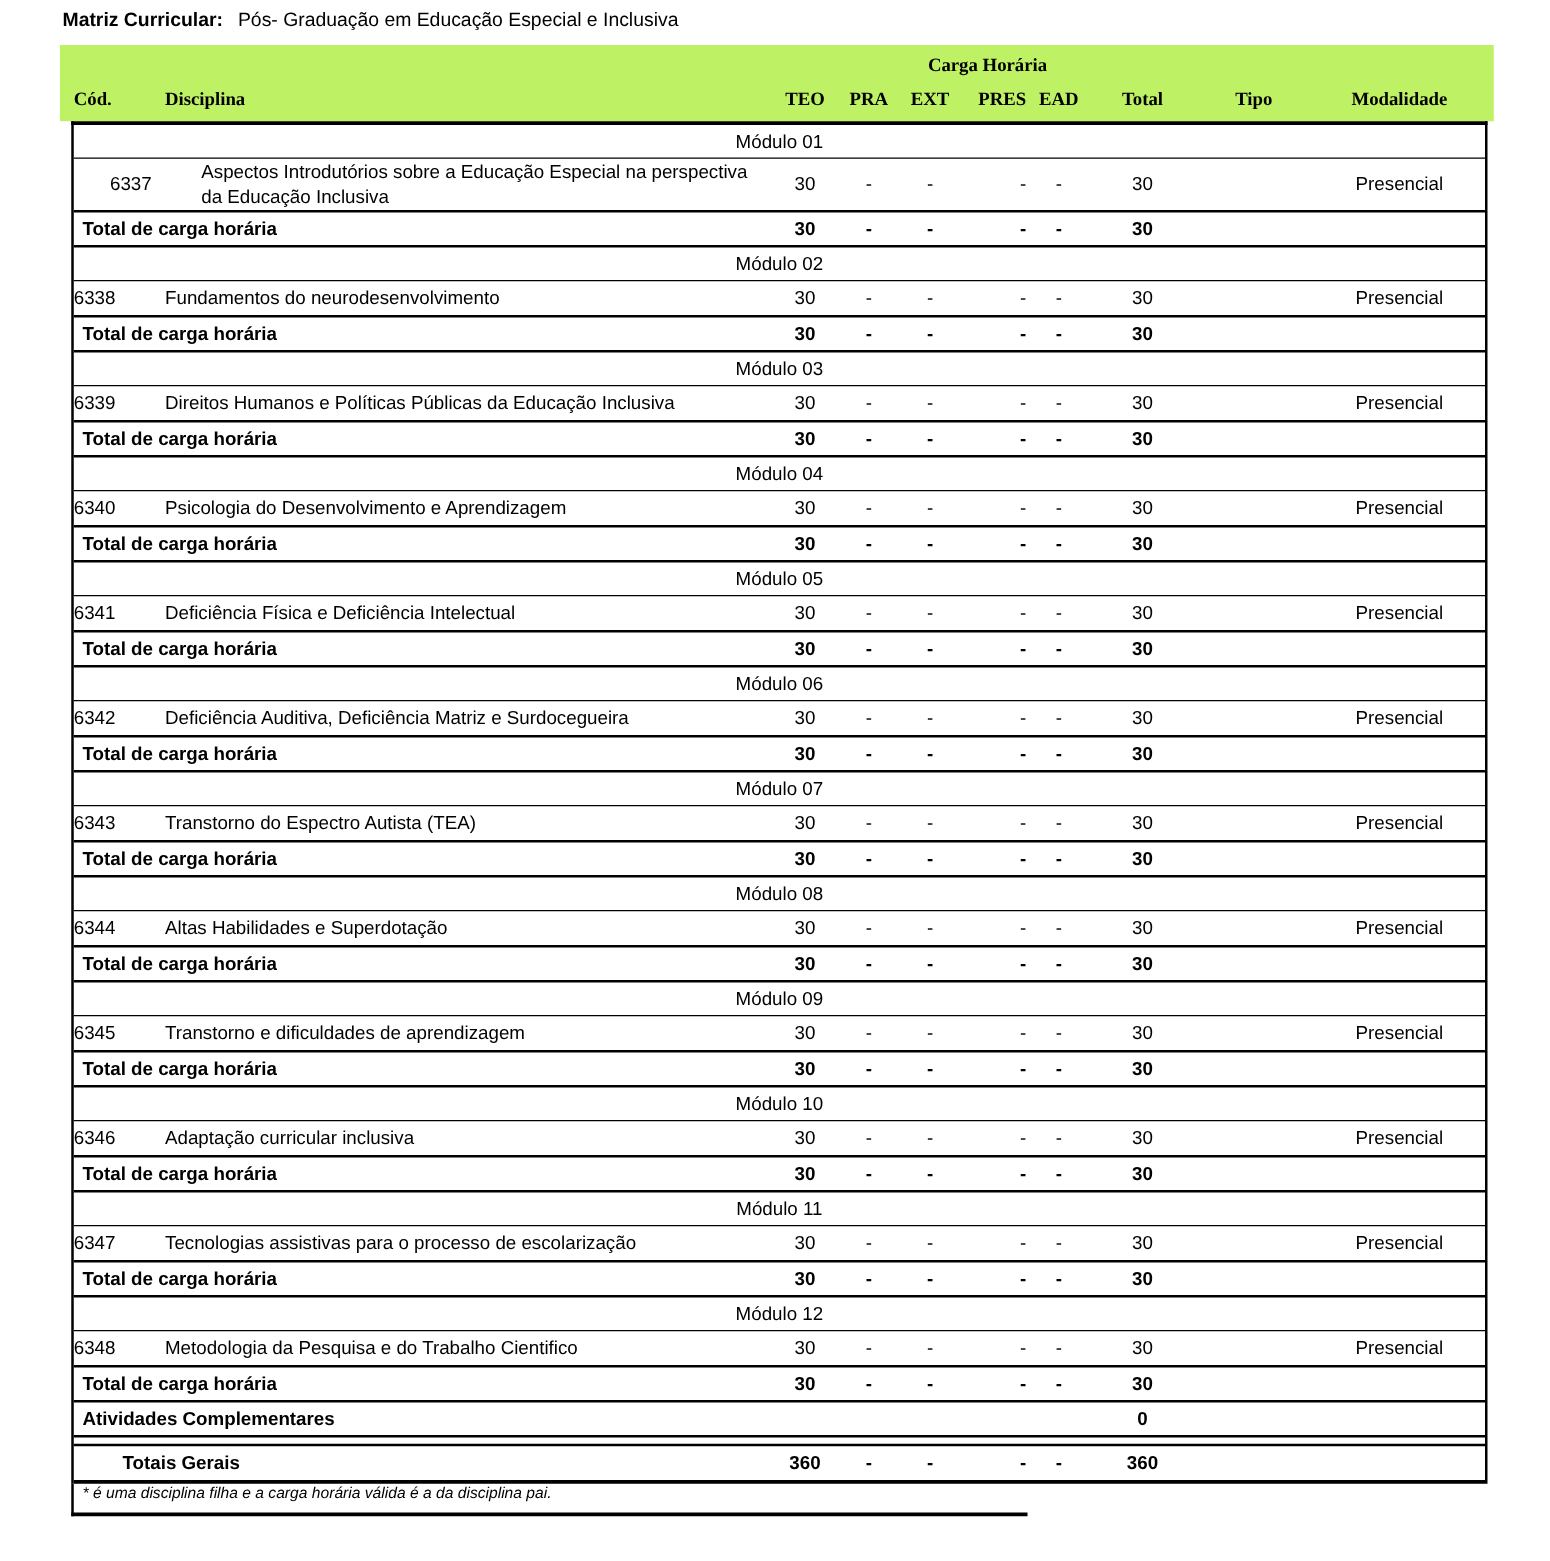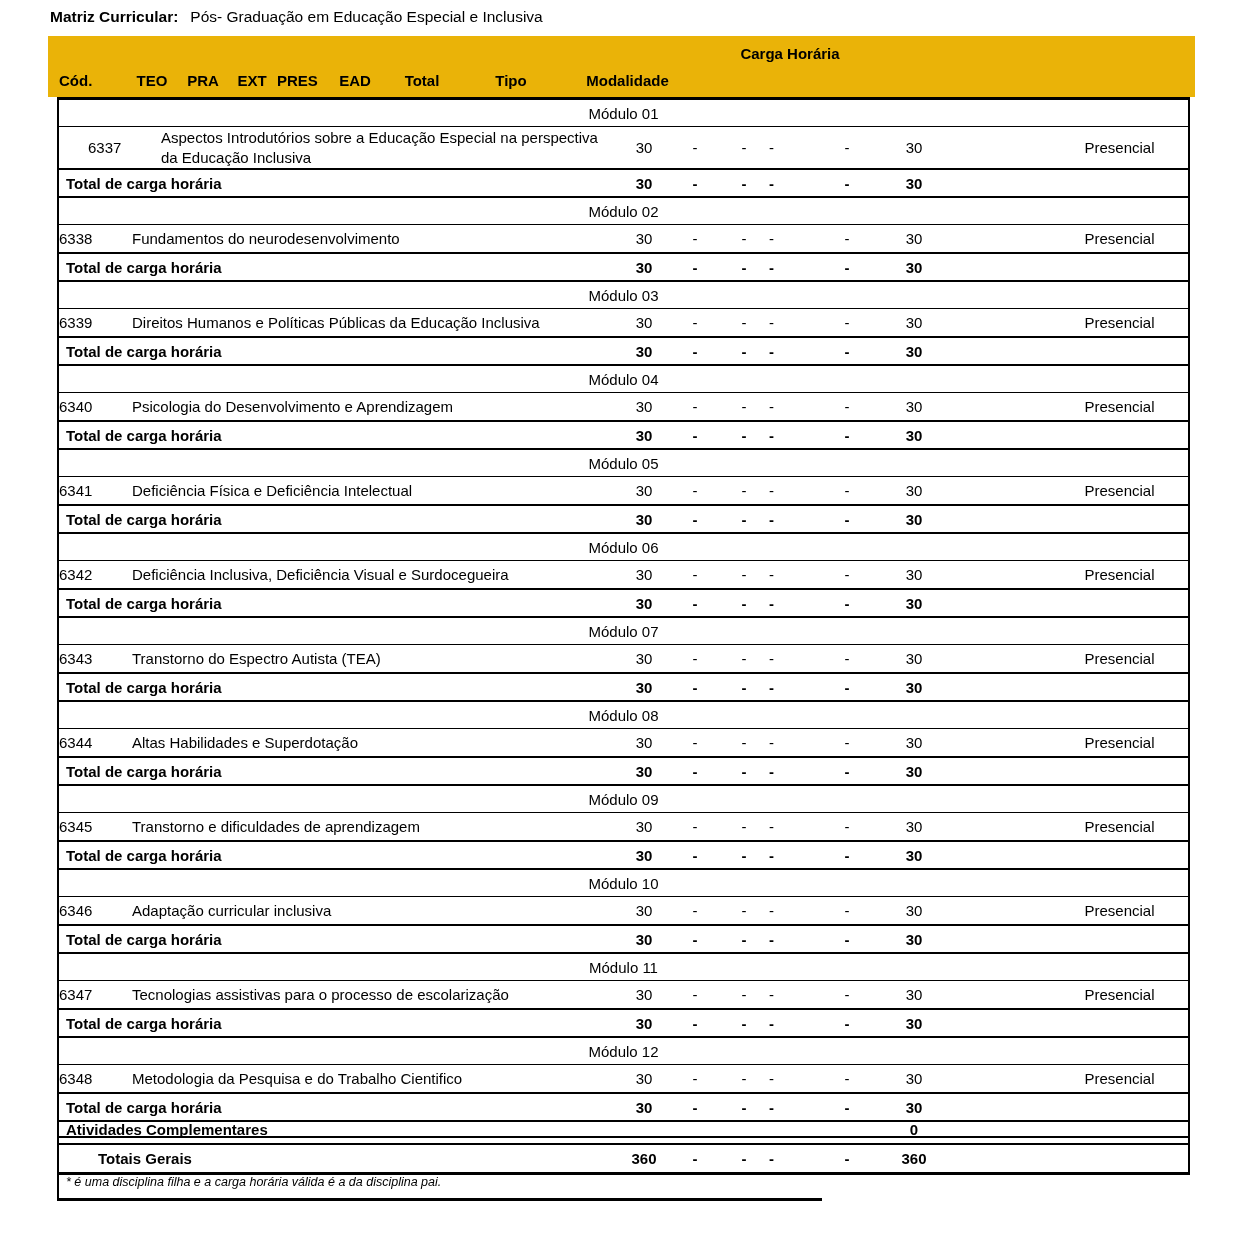--- a/index.html
+++ b/index.html
@@ -15,40 +15,41 @@
 
   
   .title-row { position: absolute; left: 50px; top: 8px; font-size: 15.5px; white-space: nowrap; }
   .title-label { font-weight: bold; }
   .title-value { margin-left: 12px; }
 
   
   .header-box {
     position: absolute; left: 48px; top: 36px;
     width: 1147px; height: 61px;
-    background: #eab308;
+    background: #bef264;
+    font-family: Liberation Serif, serif;
   }
   .group-label {
     position: absolute; top: 9px; left: 742px;
     transform: translateX(-50%);
     font-weight: bold; font-size: 15px; white-space: nowrap;
   }
   .hdr-cols {
     position: absolute; left: 11px; bottom: 8px;
     width: 1129px; display: flex; align-items: baseline;
     font-weight: bold; font-size: 15px;
   }
 
   
   .c-cod  { width: 66px;  text-align: left; flex: none; }
   .c-disc { flex: 1 1 auto; text-align: left; padding-left: 7px; min-width: 0; }
   .c-teo  { width: 54px;  text-align: center; flex: none; }
   .c-pra  { width: 48px;  text-align: center; flex: none; }
   .c-ext  { width: 50px;  text-align: center; flex: none; }
-  .c-pres { width: 52px;  text-align: left; flex: none; }
+  .c-pres { width: 52px;  text-align: right; flex: none; }
   .c-ead  { width: 52px;  text-align: center; flex: none; }
   .c-total{ width: 82px;  text-align: center; flex: none; }
   .c-tipo { width: 96px;  text-align: center; flex: none; }
   .c-mod  { width: 137px; text-align: center; flex: none; }
   .c-span-label { flex: 1 1 auto; text-align: left; padding-left: 7px; min-width: 0; }
 
   
   .stack { position: absolute; left: 57px; top: 97px; width: 1133px; }
   .body-box {
     border-top: 3px solid #000;
@@ -58,21 +59,21 @@
   }
   .row { display: flex; align-items: center; font-size: 15px; }
   .row-module {
     height: 27px; border-bottom: 1px solid #000;
     justify-content: center; font-weight: normal;
   }
   .row-discipline { height: 29px; border-bottom: 2px solid #000; }
   .row-discipline.two-line { height: 43px; padding-left: 29px; }
   .row-discipline .c-disc { line-height: 1.32; }
   .row-total { height: 28px; border-bottom: 2px solid #000; font-weight: bold; }
-  .row-ativ  { height: 16px; border-bottom: 2px solid #000; font-weight: bold; }
+  .row-ativ  { height: 28px; border-bottom: 2px solid #000; font-weight: bold; }
   .row-gap   { height: 7px;  border-bottom: 2px solid #000; }
   .row-totais{ height: 30px; border-bottom: 3px solid #000; font-weight: bold; padding-left: 32px; }
 
   
   .footnote-box {
     position: relative;
     border-left: 2px solid #000;
     height: 26px;
     display: flex; align-items: flex-start;
   }
@@ -88,20 +89,21 @@
 <div class="page">
 
   <div class="title-row">
     <span class="title-label">Matriz Curricular:</span><span class="title-value">Pós- Graduação em Educação Especial e Inclusiva</span>
   </div>
 
   <div class="header-box">
     <span class="group-label">Carga Horária</span>
     <div class="hdr-cols">
       <span class="c-cod">Cód.</span>
+      <span class="c-disc">Disciplina</span>
       <span class="c-teo">TEO</span>
       <span class="c-pra">PRA</span>
       <span class="c-ext">EXT</span>
       <span class="c-pres">PRES</span>
       <span class="c-ead">EAD</span>
       <span class="c-total">Total</span>
       <span class="c-tipo">Tipo</span>
       <span class="c-mod">Modalidade</span>
     </div>
   </div>
@@ -253,21 +255,21 @@
     <span class="c-tipo"></span>
     <span class="c-mod"></span>
   </div>
 
   <div class="row row-module">
     <span>Módulo 06</span>
   </div>
 
   <div class="row row-discipline">
     <span class="c-cod">6342</span>
-    <span class="c-disc">Deficiência Inclusiva, Deficiência Visual e Surdocegueira</span>
+    <span class="c-disc">Deficiência Auditiva, Deficiência Matriz e Surdocegueira</span>
     <span class="c-teo">30</span>
     <span class="c-pra">-</span>
     <span class="c-ext">-</span>
     <span class="c-pres">-</span>
     <span class="c-ead">-</span>
     <span class="c-total">30</span>
     <span class="c-tipo"></span>
     <span class="c-mod">Presencial</span>
   </div>
 

